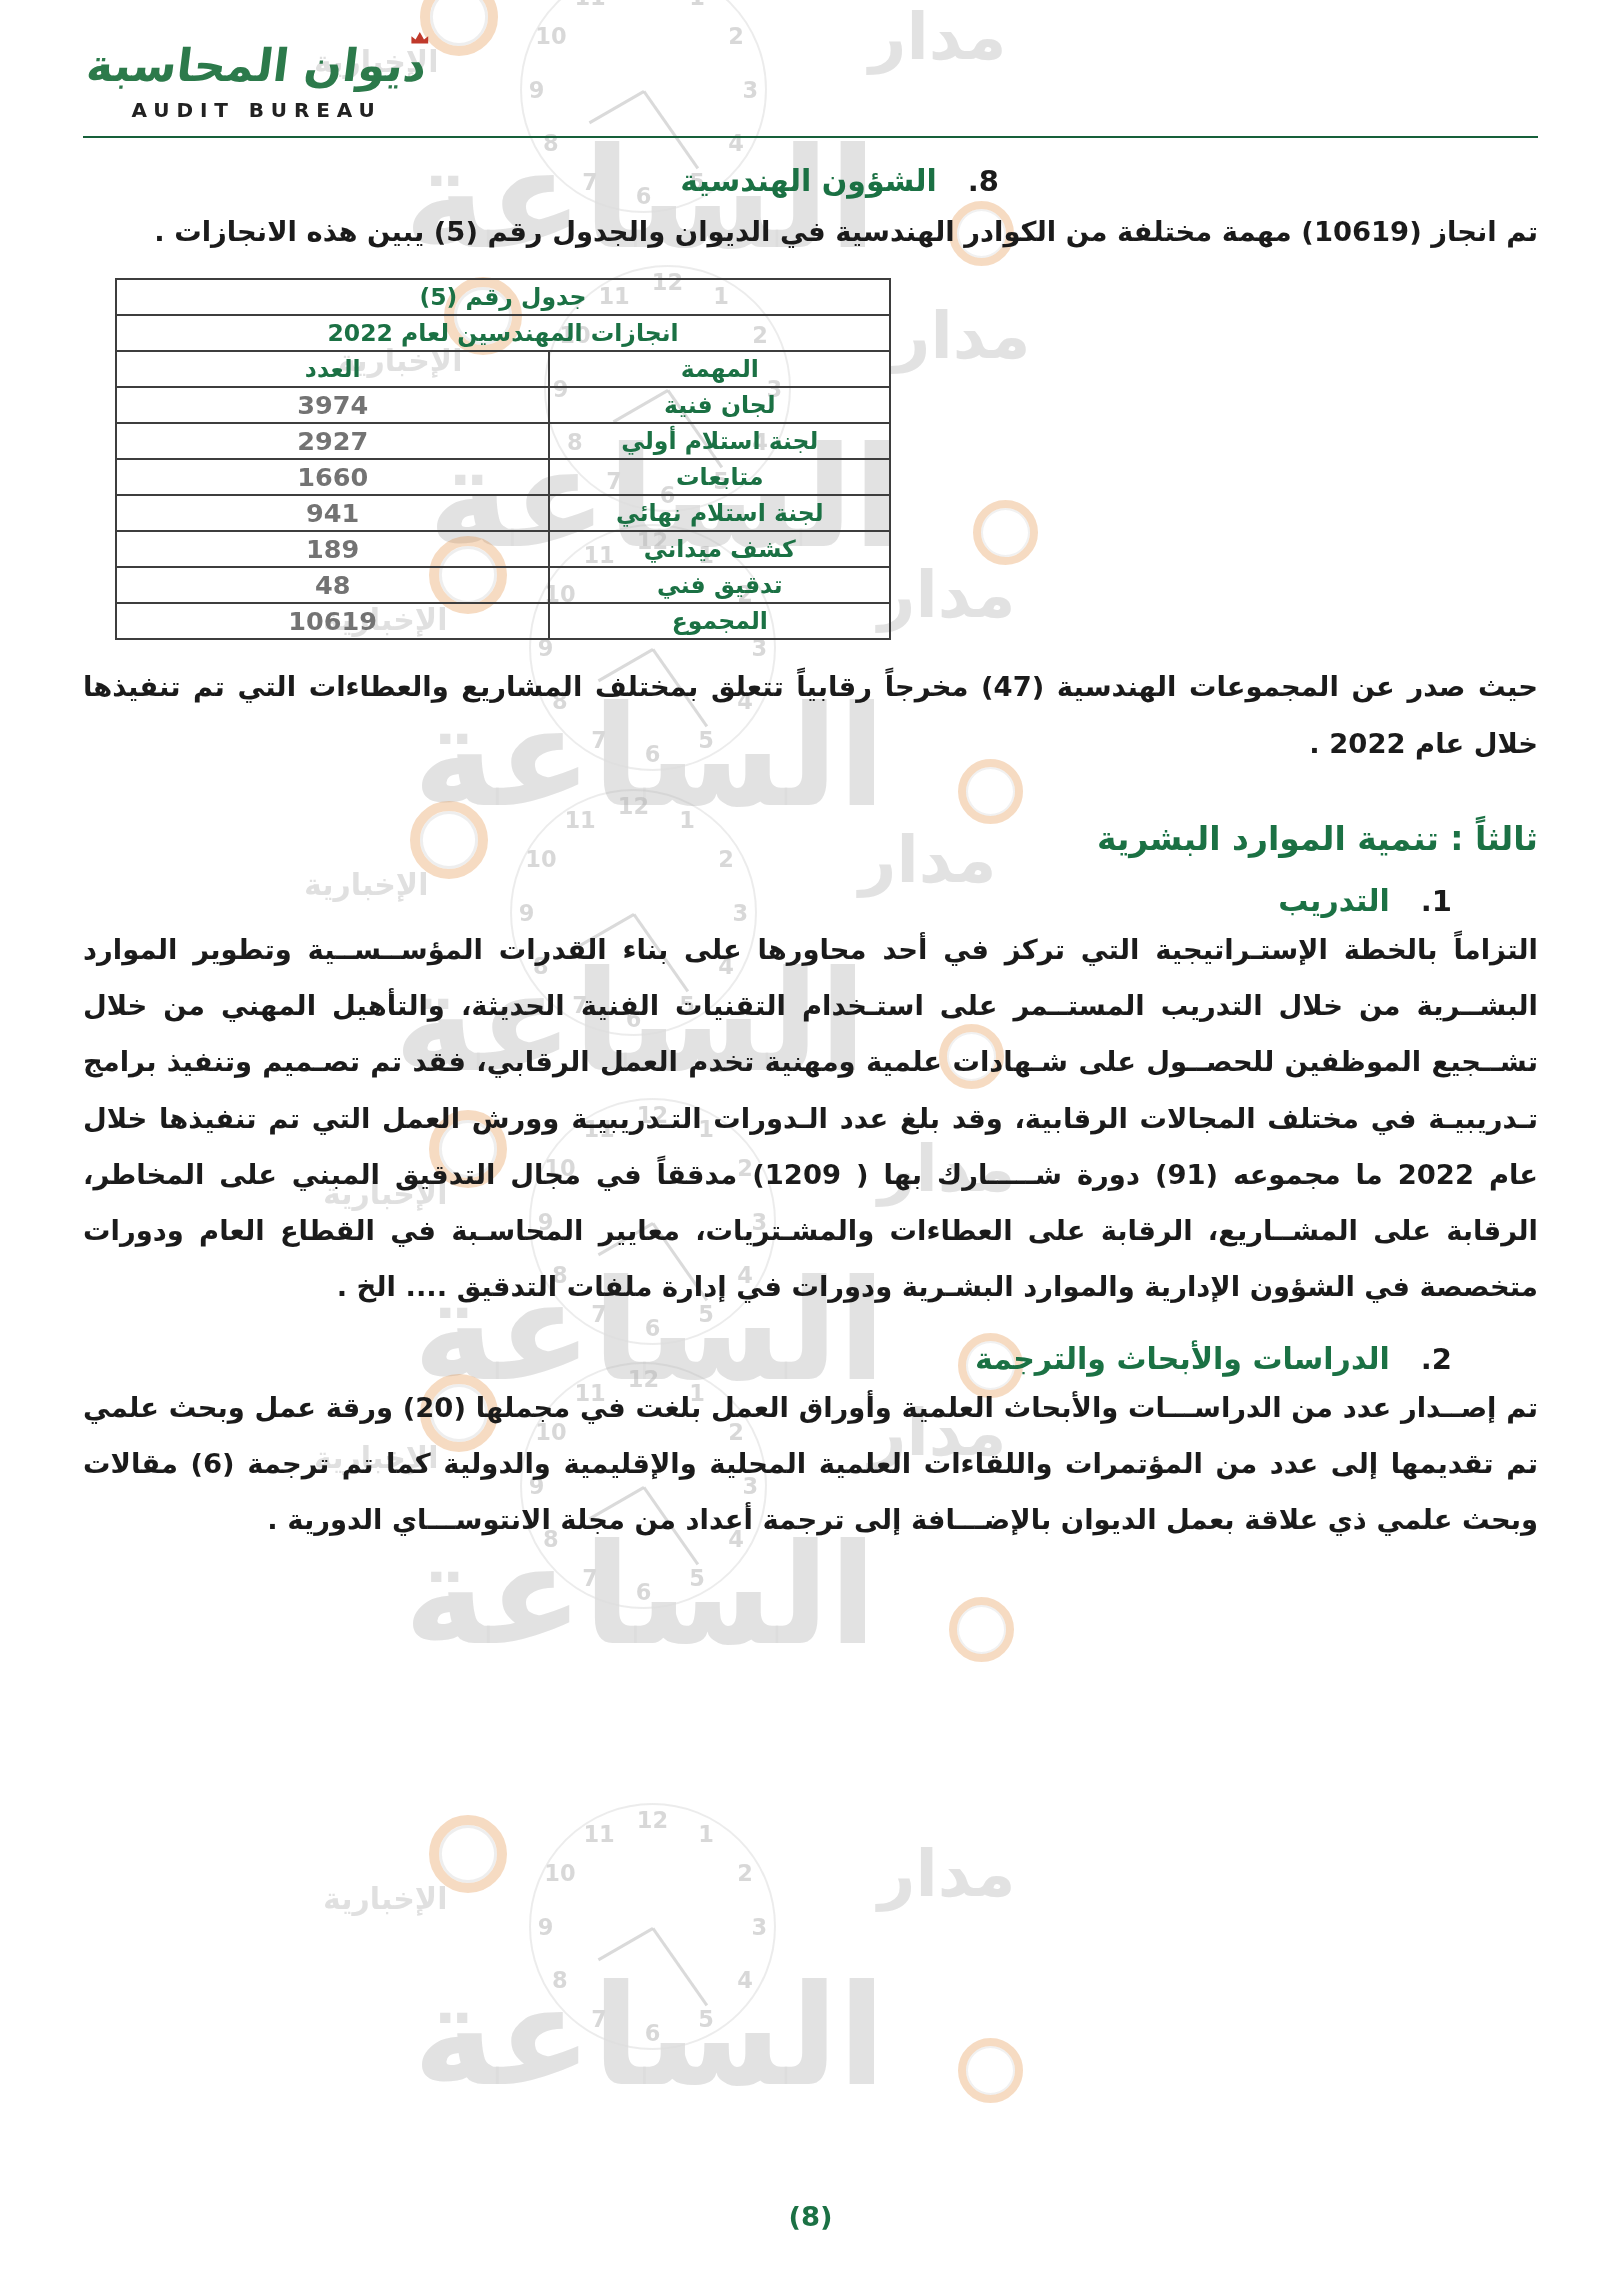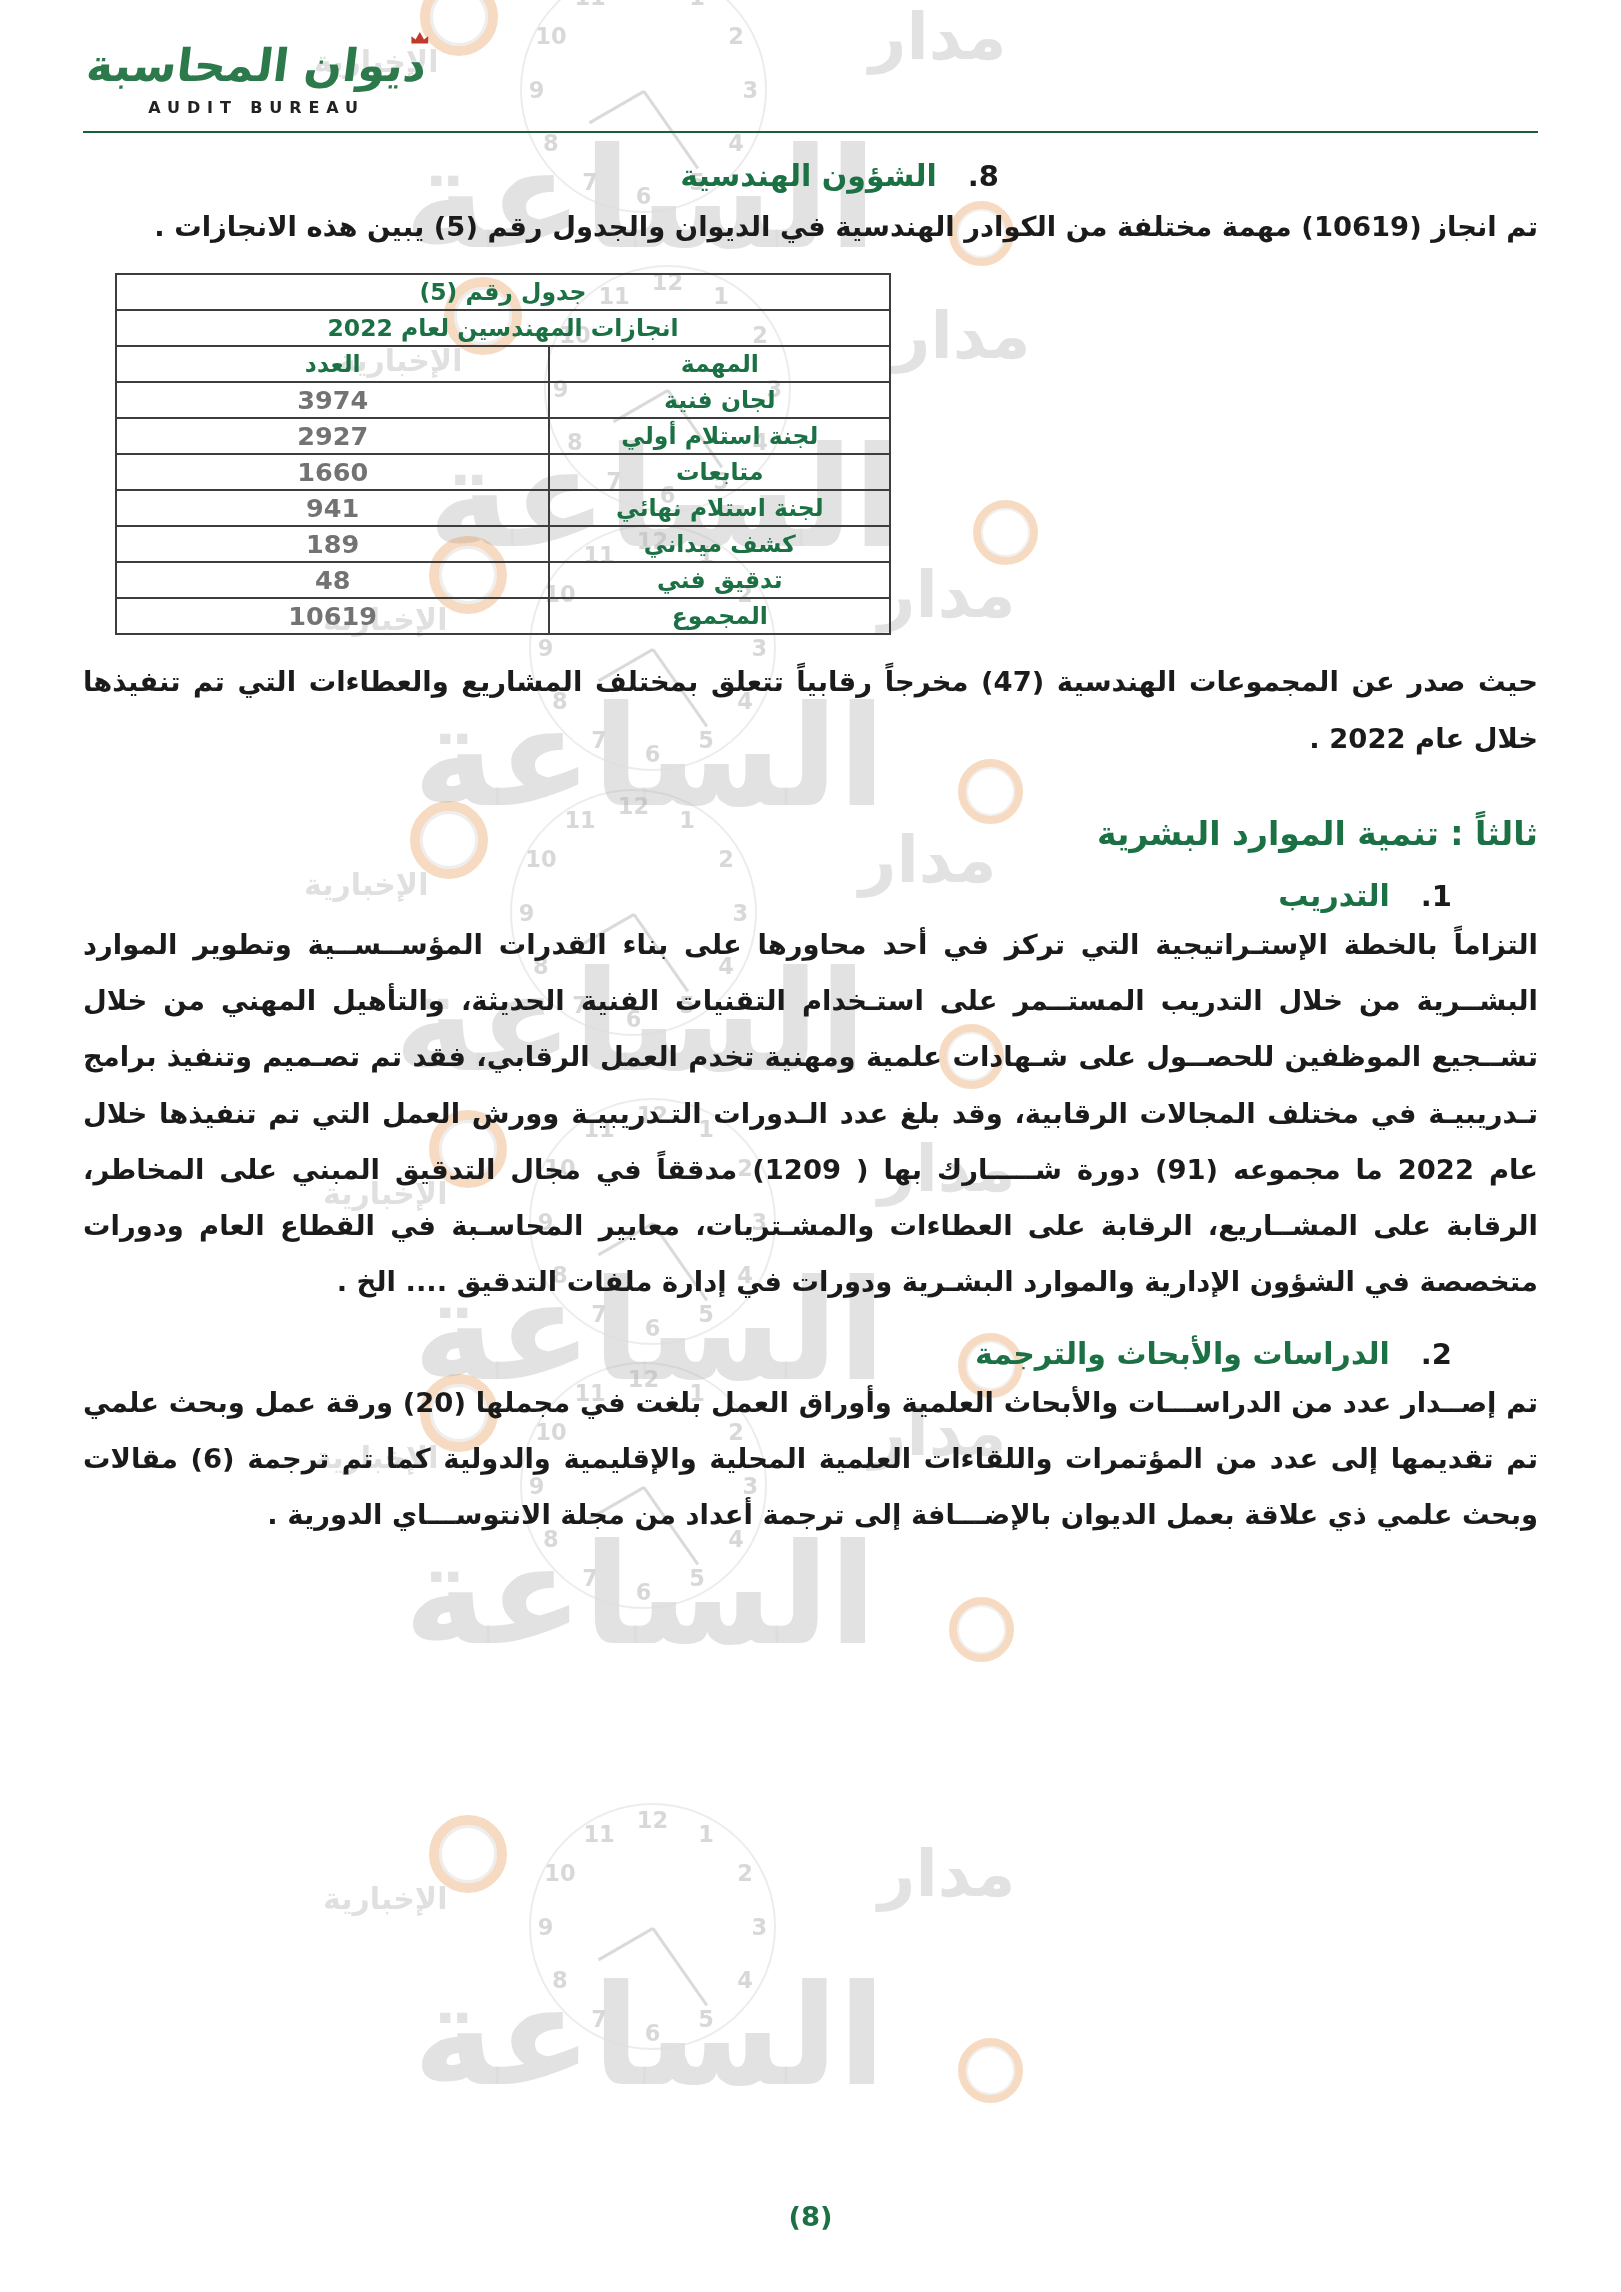--- a/index.html
+++ b/index.html
@@ -29,21 +29,21 @@
   .wm-saa    { position:absolute; left:90px; top:152px; font-size:139px; font-weight:bold; color:rgba(184,184,184,.8); }
 
   
   .content { position:relative; z-index:1; padding:39px 83px 0; direction:rtl; }
 
   .hdr { display:flex; direction:ltr; justify-content:space-between; align-items:center; padding:0 3.9px; }
   .logo { text-align:center; }
   .logo-ar-wrap { position:relative; display:inline-block; }
   .logo-ar { font-size:45px; font-weight:bold; color:#2c7a4b; display:inline-block; transform:skewX(-7deg); }
   .crown { position:absolute; top:-7.8px; right:-3.9px; }
-  .logo-en { font-size:16px; font-weight:bold; letter-spacing:6.9px; color:#222; margin-top:5.9px; }
+  .logo-en { font-size:20px; font-weight:bold; letter-spacing:6.9px; color:#222; margin-top:5.9px; }
   .report-title { font-size:39px; font-weight:bold; color:#16603a; direction:rtl; text-align:right; }
 
   .rule { border-bottom:2.9px solid #16603a; margin-top:13.7px; }
 
   .body-text { font-size:27.4px; font-weight:bold; color:#1b1b1b; line-height:2.05;
                text-align:justify; margin-top:13.7px; }
 
   .sec-head { display:flex; align-items:baseline; gap:31px; font-weight:bold; }
   .sec-num { font-size:29px; color:#1b1b1b; }
   .sec-title { font-size:30px; color:#1b7144; }

